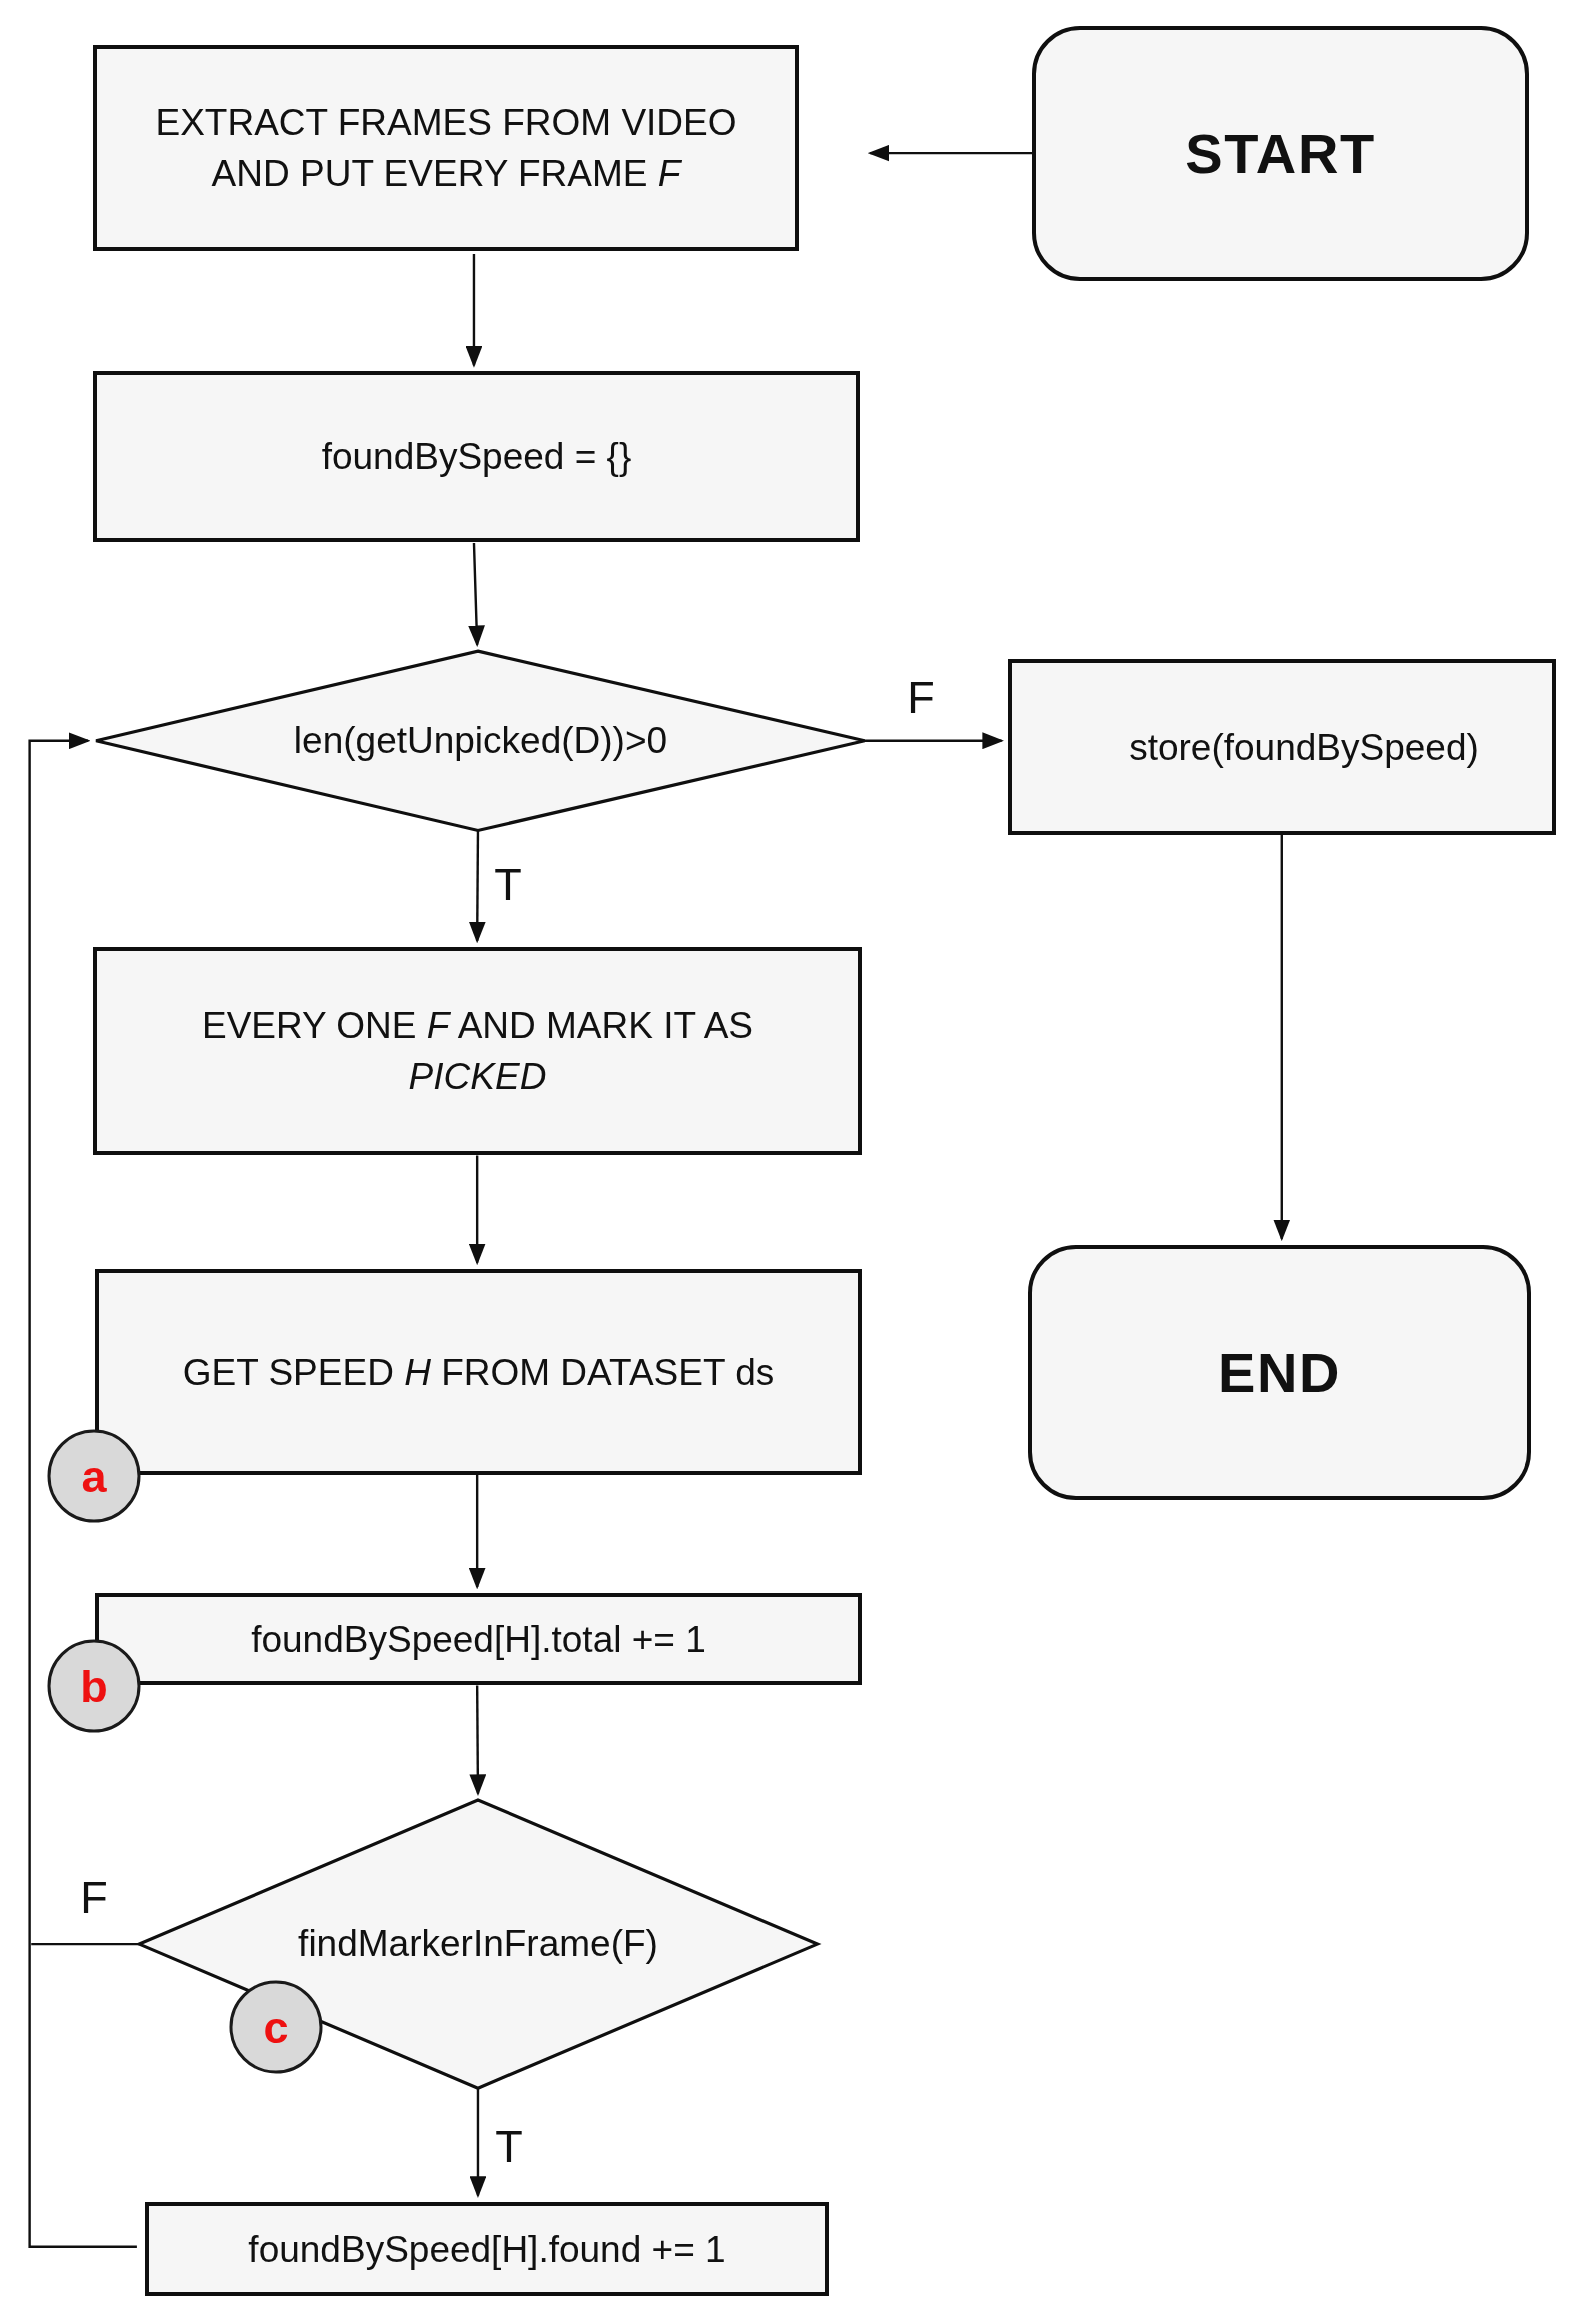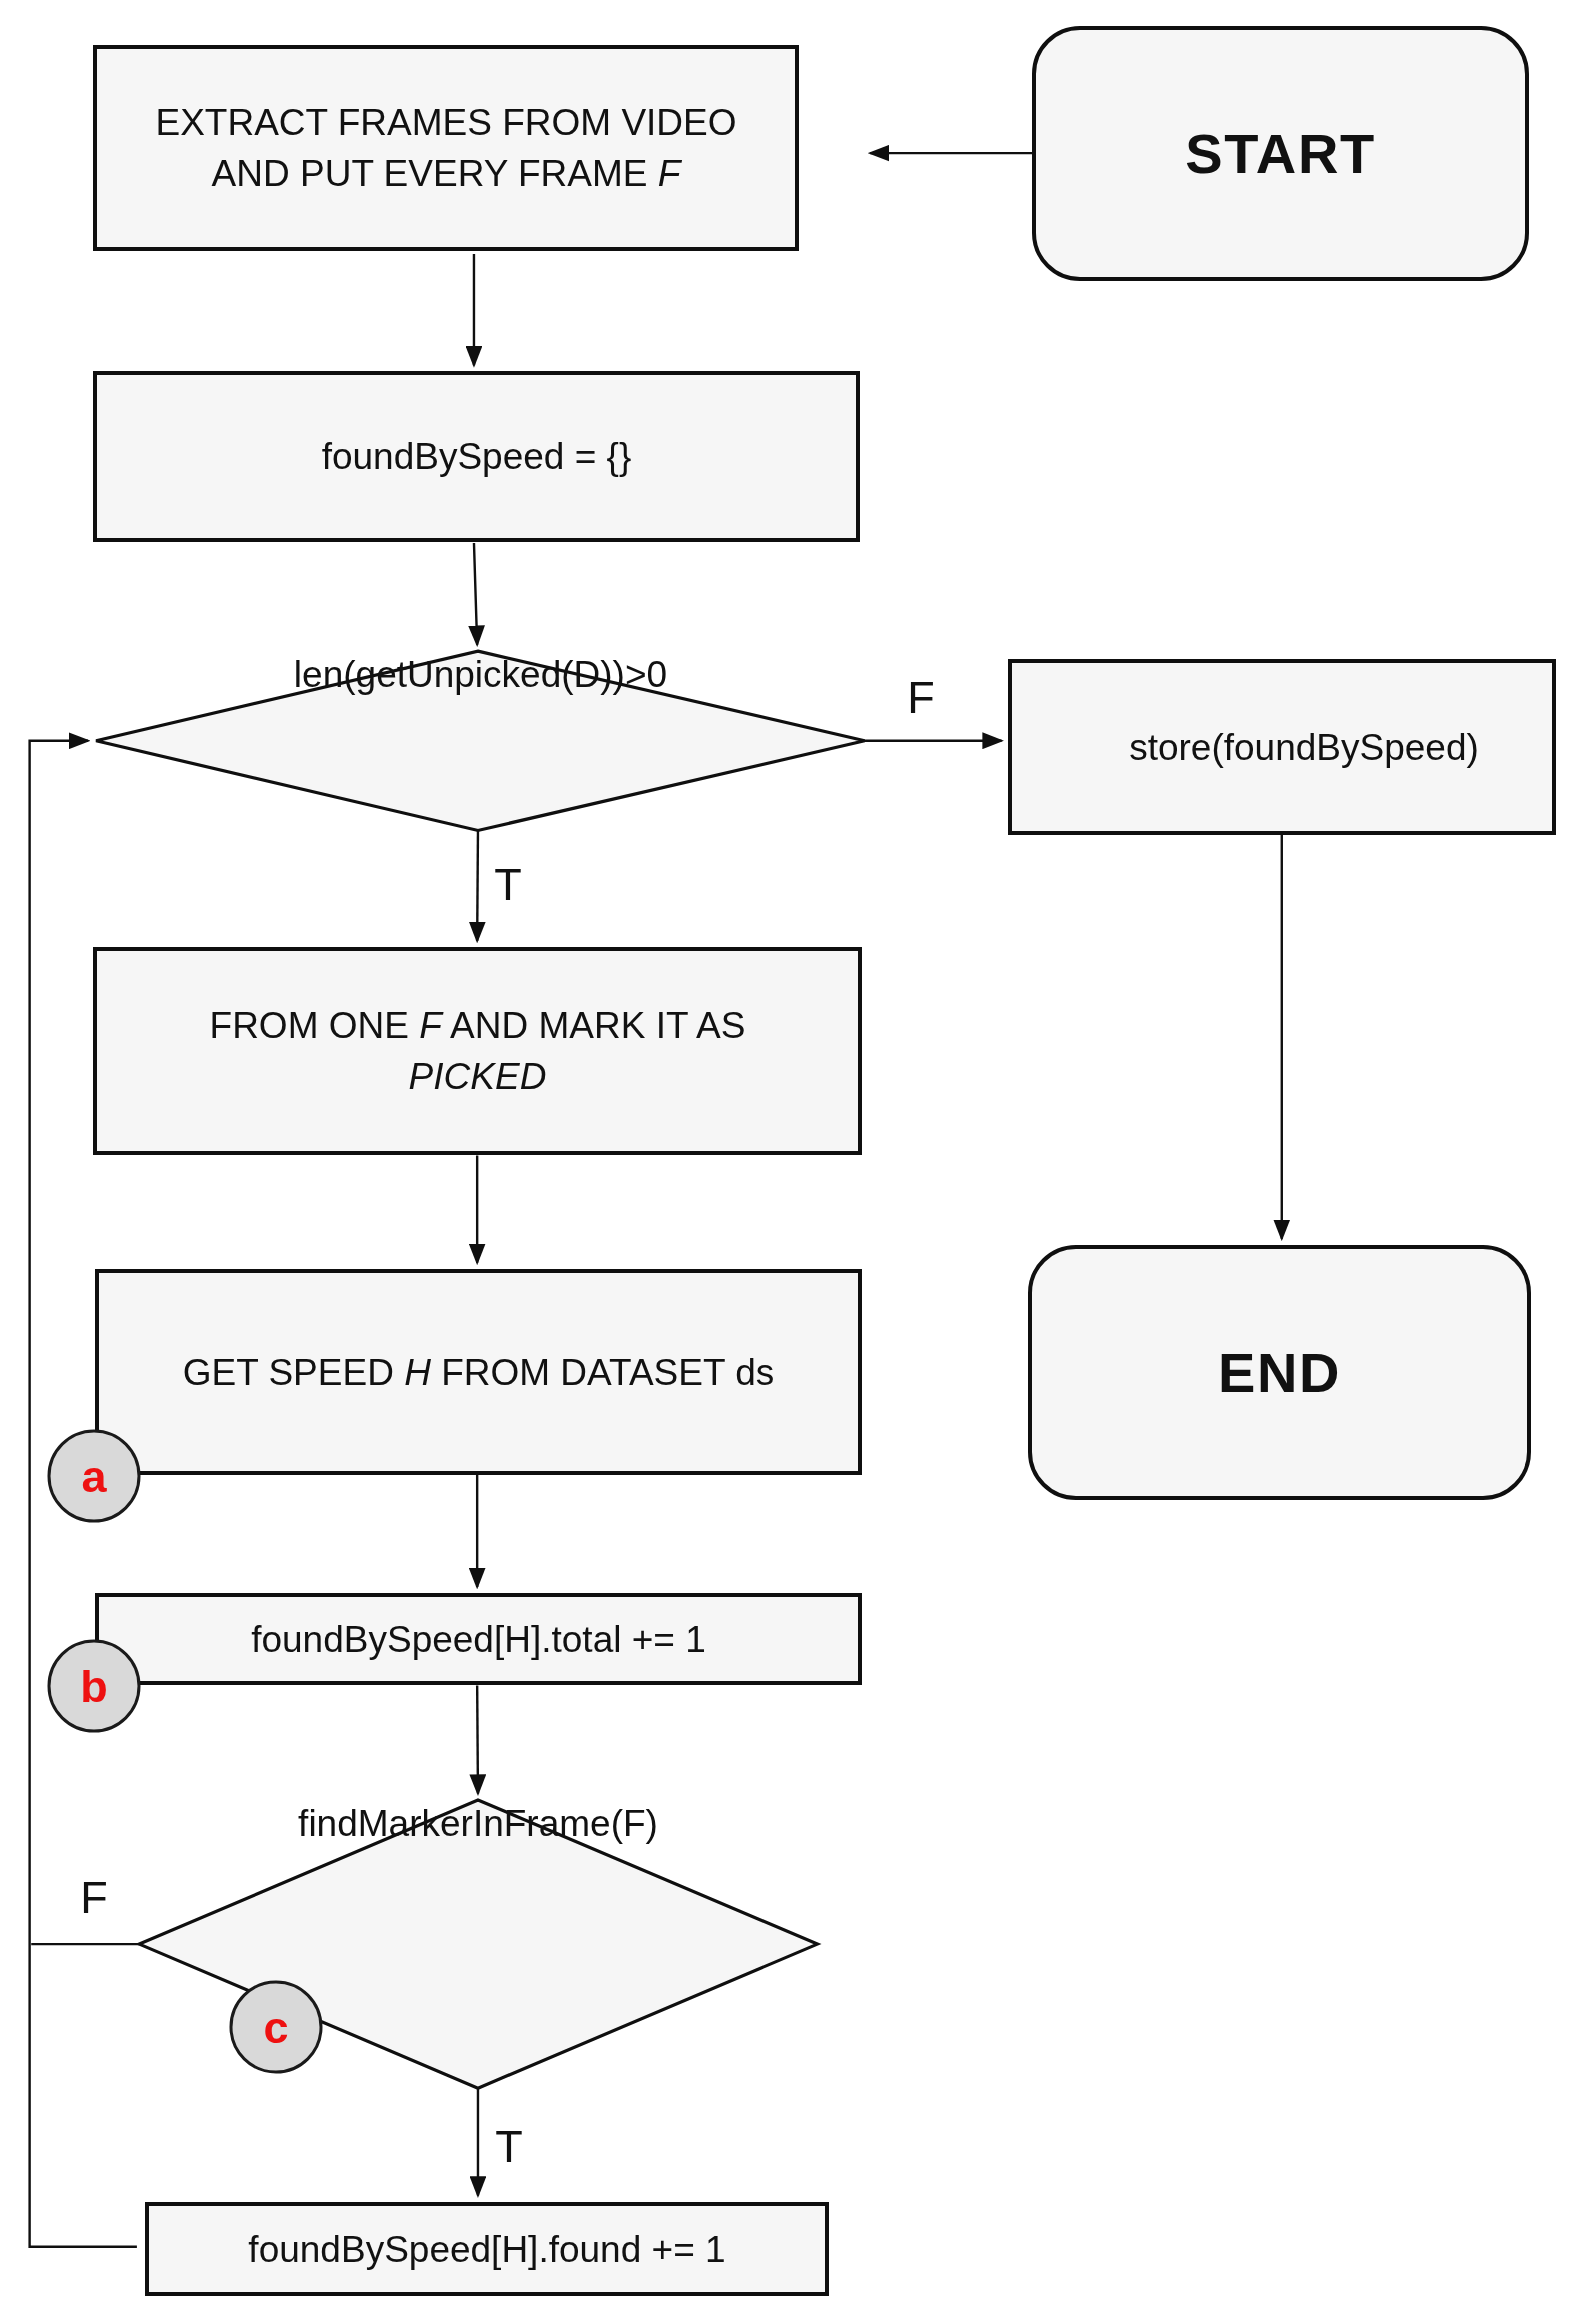--- a/index.html
+++ b/index.html
@@ -13,21 +13,21 @@
   #edge-layer line,#edge-layer polyline{stroke:var(--connector);stroke-width:3;fill:none;}
   #edge-layer polygon.diamond{fill:var(--node-fill);stroke:var(--node-border);stroke-width:4;}
   .node{
     position:absolute;box-sizing:border-box;background:var(--node-fill);
     border:4px solid var(--node-border);
     display:flex;flex-direction:column;align-items:center;justify-content:center;
     text-align:center;font-size:37px;line-height:51px;
   }
   .terminal{border-radius:48px;font-size:56px;font-weight:bold;letter-spacing:1.6px;}
   .dtext{
-    position:absolute;display:flex;flex-direction:column;align-items:center;justify-content:flex-start;
+    position:absolute;display:flex;flex-direction:column;align-items:center;justify-content:center;
     text-align:center;font-size:37px;line-height:48px;background:transparent;pointer-events:none;
   }
   .it{font-style:italic;}
   .elabel{
     position:absolute;transform:translate(-50%,-50%);
     font-size:45px;line-height:45px;color:#111;
   }
   .ann{
     position:absolute;transform:translate(-50%,-50%);
     width:93px;height:93px;border-radius:50%;box-sizing:border-box;
@@ -72,21 +72,21 @@
       <div><span>EXTRACT FRAMES FROM VIDEO</span></div>
       <div><span>AND PUT EVERY FRAME </span><span class="it">F</span></div>
     </div>
   <div class="node" style="left:93px;top:371px;width:767px;height:171px;">
       <div><span>foundBySpeed = {}</span></div>
     </div>
   <div class="node" style="left:1008px;top:659px;width:548px;height:176px;padding-left:44px;">
       <div><span>store(foundBySpeed)</span></div>
     </div>
   <div class="node" style="left:93px;top:947px;width:769px;height:208px;">
-      <div><span>FROM ONE </span><span class="it">F</span><span> AND MARK IT AS</span></div>
+      <div><span>EVERY ONE </span><span class="it">F</span><span> AND MARK IT AS</span></div>
       <div><span class="it">PICKED</span></div>
     </div>
   <div class="node" style="left:95px;top:1269px;width:767px;height:206px;">
       <div><span>GET SPEED </span><span class="it">H</span><span> FROM DATASET ds</span></div>
     </div>
   <div class="node" style="left:95px;top:1593px;width:767px;height:92px;">
       <div><span>foundBySpeed[H].total += 1</span></div>
     </div>
   <div class="node" style="left:137px;top:2202px;width:684px;height:94px;margin-left:8px;">
       <div><span>foundBySpeed[H].found += 1</span></div>

